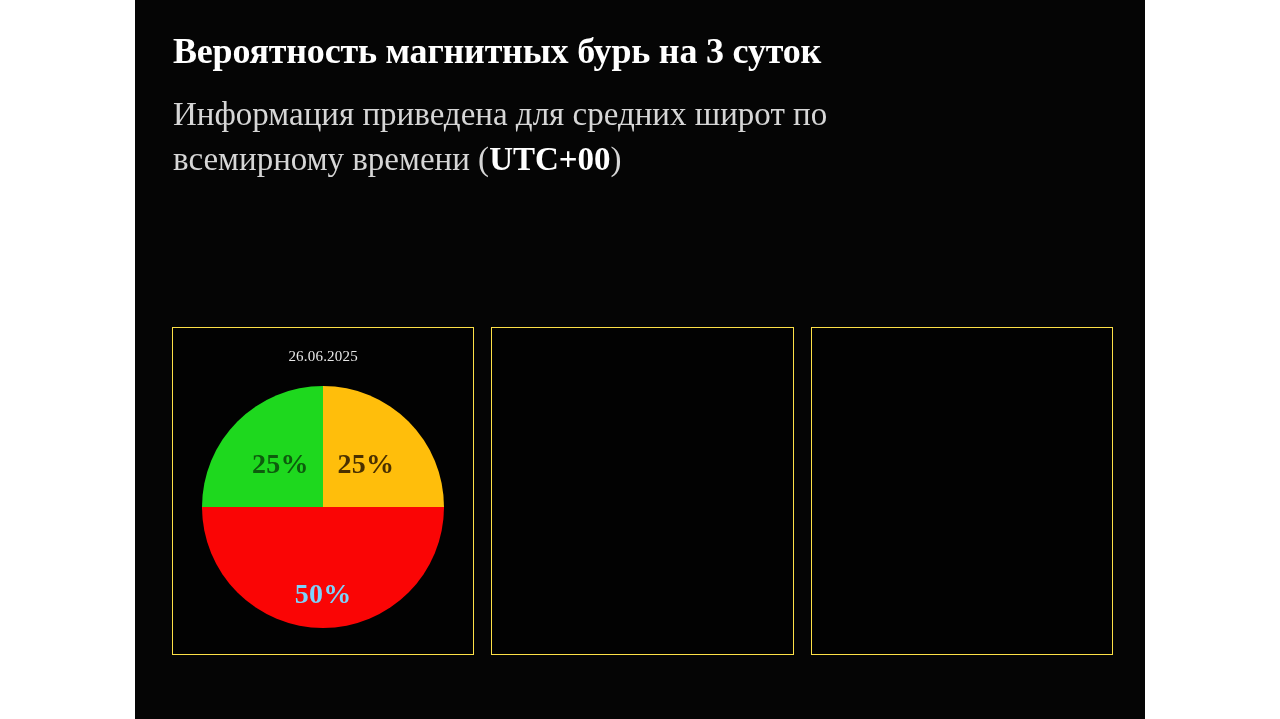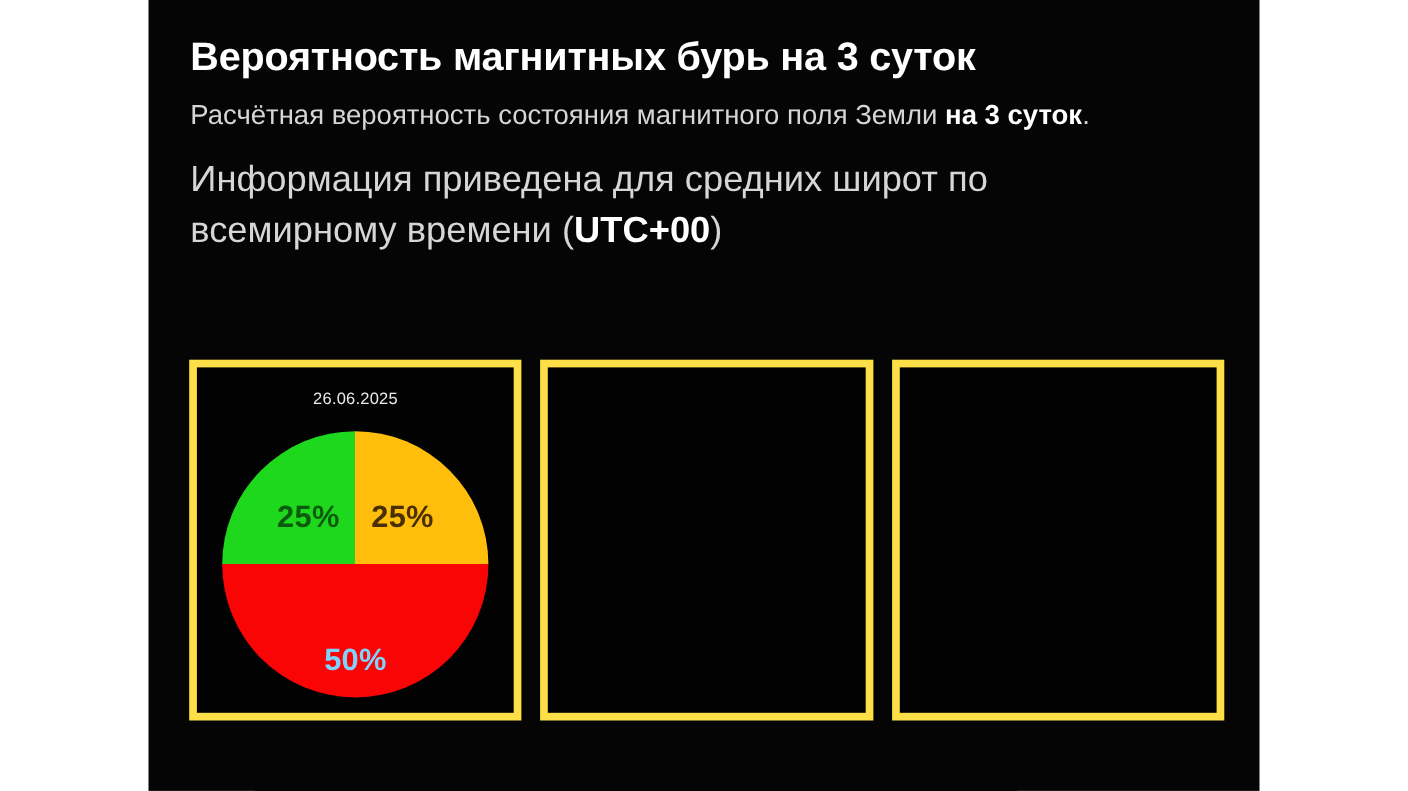--- a/index.html
+++ b/index.html
@@ -14,20 +14,21 @@
     overflow: hidden;
     font-family: "Liberation Sans", "DejaVu Sans", sans-serif;
   }
 
   
   .page {
     position: relative;
     width: 1280px;
     height: 719px;
     background: #ffffff;
+    font-family: Liberation Serif, serif;
   }
   .content {
     position: absolute;
     left: 135px;
     top: 0;
     width: 1010px;
     height: 719px;
     background: #050505;
     overflow: hidden;
   }
@@ -78,21 +79,21 @@
     left: 37px;
     top: 327px;
     width: 941px;
     display: flex;
     gap: 17px;
   }
   .card {
     flex: 1 1 0;
     height: 328px;
     background: #020202;
-    border: 7px solid #fde047;
+    border: 1px solid #fde047;
     box-sizing: border-box;
     position: relative;
   }
   .card-date {
     position: absolute;
     top: 20px;
     left: 0;
     right: 0;
     text-align: center;
     font-size: 15px;
@@ -131,21 +132,20 @@
 </style>
 </head>
 <body>
 
 <div class="page">
   <div class="content">
 
     <div class="text-block">
       <h1 class="widget-title">Вероятность магнитных бурь на 3 суток</h1>
 
-      <p class="lead"><span>Расчётная вероятность состояния магнитного поля Земли </span><span class="strong">на 3 суток</span><span>.</span></p>
 
       <p class="note"><span>Информация приведена для средних широт по всемирному времени (</span><span class="strong">UTC+00</span><span>)</span></p>
     </div>
 
     <div class="cards">
 
       <div class="card">
         <div class="card-date">26.06.2025</div>
         <div class="chart-area">
           <div class="pie-wrap">

